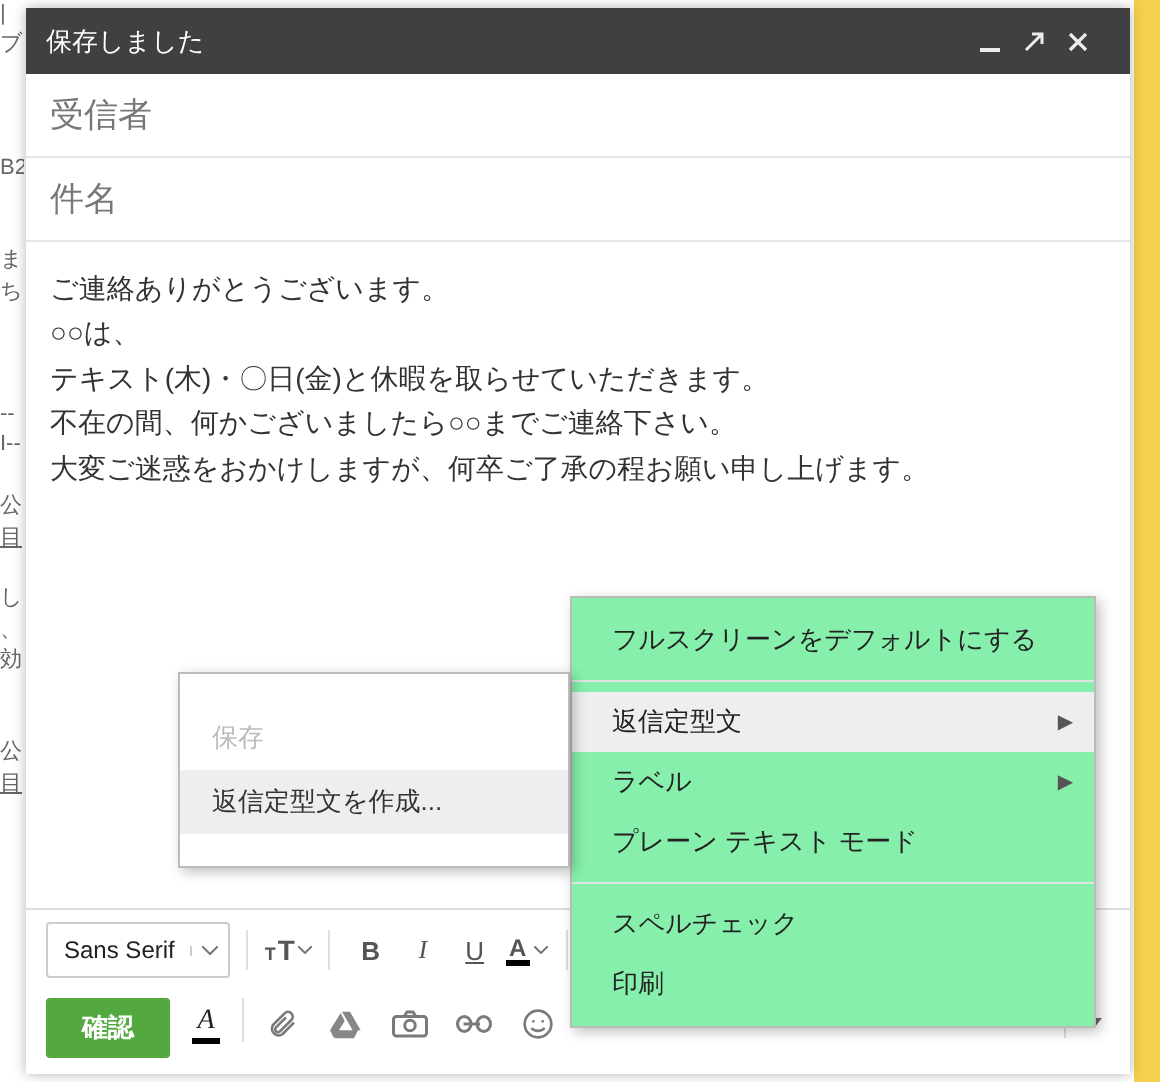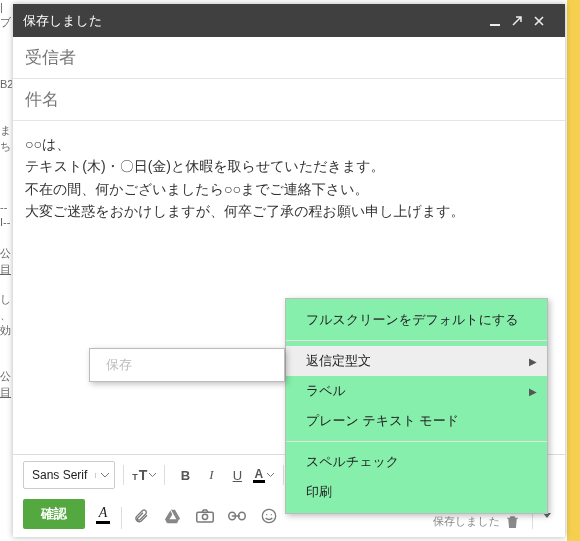--- a/index.html
+++ b/index.html
@@ -16,38 +16,38 @@
   .body p{margin:0}
   .toolbar{border-top:1px solid #ddd;padding:6px 10px 4px 10px;display:flex;align-items:center;gap:2px;position:relative}
   .font-btn{border:1px solid #ccc;border-radius:2px;display:flex;align-items:center;height:26px}
   .font-btn .ff{padding:0 8px;font-weight:normal;font-size:12px}
   .font-btn .dd{border-left:1px solid #ccc;width:18px;display:flex;align-items:center;justify-content:center}
   .sep{width:1px;height:20px;background:#ddd;margin:0 6px}
   .fmt-btn{width:24px;height:24px;display:flex;align-items:center;justify-content:center;color:#555;cursor:pointer;font-size:13px}
   .fmt-btn.bold{font-weight:bold}
   .fmt-btn.italic{font-style:italic;font-family:Georgia,serif}
   .fmt-btn.ul{text-decoration:underline}
-  .bottombar{display:flex;align-items:flex-end;padding:6px 10px 8px 10px;gap:6px}
+  .bottombar{display:flex;align-items:flex-start;padding:6px 10px 8px 10px;gap:6px}
   .sendbtn{background:#53a93f;color:#fff;border:0;border-radius:2px;height:30px;padding:0 18px;font-size:13px;font-weight:bold;cursor:pointer}
   .a-under{width:22px;height:26px;border:1px solid transparent;display:flex;flex-direction:column;align-items:center;justify-content:center;cursor:pointer}
   .a-under .ltr{font-style:italic;font-family:Georgia,serif;font-size:14px;line-height:1}
   .a-under .bar{width:14px;height:3px;background:#000;margin-top:1px}
   .ic{width:26px;height:26px;display:flex;align-items:center;justify-content:center;color:#7a7a7a;cursor:pointer}
   .bottombar .spacer{flex:1}
   .saved{color:#888;font-size:11px}
   .trash{color:#888;cursor:pointer;width:20px;text-align:center}
   .moretri{width:16px;height:26px;display:flex;align-items:center;justify-content:center;cursor:pointer}
   
   .menu{position:absolute;background:#86efac;border:1px solid #bbb;box-shadow:2px 2px 6px rgba(0,0,0,.25);font-size:13px;padding:6px 0;min-width:238px}
   .menu.main{left:285px;top:298px}
   .menu .mi{padding:6px 28px 6px 20px;cursor:pointer;white-space:nowrap;position:relative}
   .menu .mi.hover{background:#eee}
   .menu .mi .arrow{position:absolute;right:10px;top:50%;transform:translateY(-50%);font-size:10px;color:#555}
   .menu .msep{height:1px;background:#e2e2e2;margin:5px 0}
-  .submenu{position:absolute;left:89px;top:348px;background:#fff;border:1px solid #bbb;box-shadow:2px 2px 6px rgba(0,0,0,.25);width:194px;padding:0 0}
+  .submenu{position:absolute;left:89px;top:336px;background:#fff;border:1px solid #bbb;box-shadow:2px 2px 6px rgba(0,0,0,.25);width:194px;padding:16px 0}
   .submenu .mi{padding:7px 16px;color:#888;font-size:13px;cursor:pointer}
   .submenu .mi.dis{color:#bbb;cursor:default}
   .submenu .mi.hover{background:#eee;color:#333}
   svg{display:block}
   
   .ttwrap{display:flex;align-items:flex-end;gap:1px}
   .ttwrap .bigT{font-size:14px;font-weight:bold;line-height:1}
   .ttwrap .smT{font-size:9px;font-weight:bold;line-height:1}
 </style>
 </head>
@@ -80,20 +80,21 @@
     </div>
 
     <div class="field">
       <span>受信者</span>
     </div>
     <div class="field">
       <span>件名</span>
     </div>
 
     <div class="body">
+      <p>ご連絡ありがとうございます。</p>
       <p>○○は、</p>
       <p>テキスト(木)・〇日(金)と休暇を取らせていただきます。</p>
       <p>不在の間、何かございましたら○○までご連絡下さい。</p>
       <p>大変ご迷惑をおかけしますが、何卒ご了承の程お願い申し上げます。</p>
     </div>
 
     <div class="toolbar">
       <div class="font-btn">
         <span class="ff">Sans Serif</span>
         <span class="dd">
@@ -213,15 +214,18 @@
     </div>
     <div class="mi">
       <span>印刷</span>
     </div>
   </div>
 
   <div class="submenu">
     <div class="mi dis">
       <span>保存</span>
     </div>
+    <div class="mi hover">
+      <span>返信定型文を作成...</span>
+    </div>
   </div>
 
 </div>
 
 </body></html>

